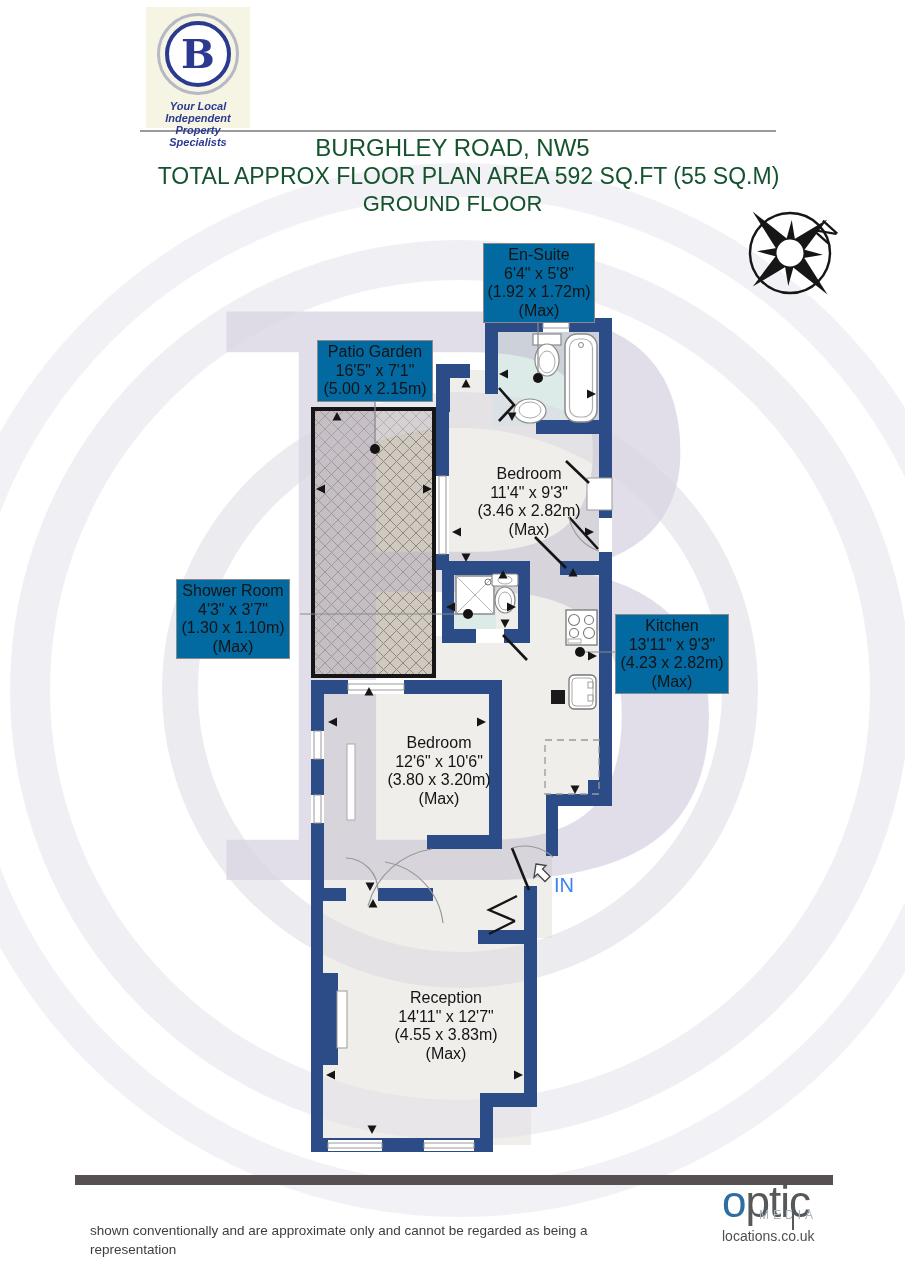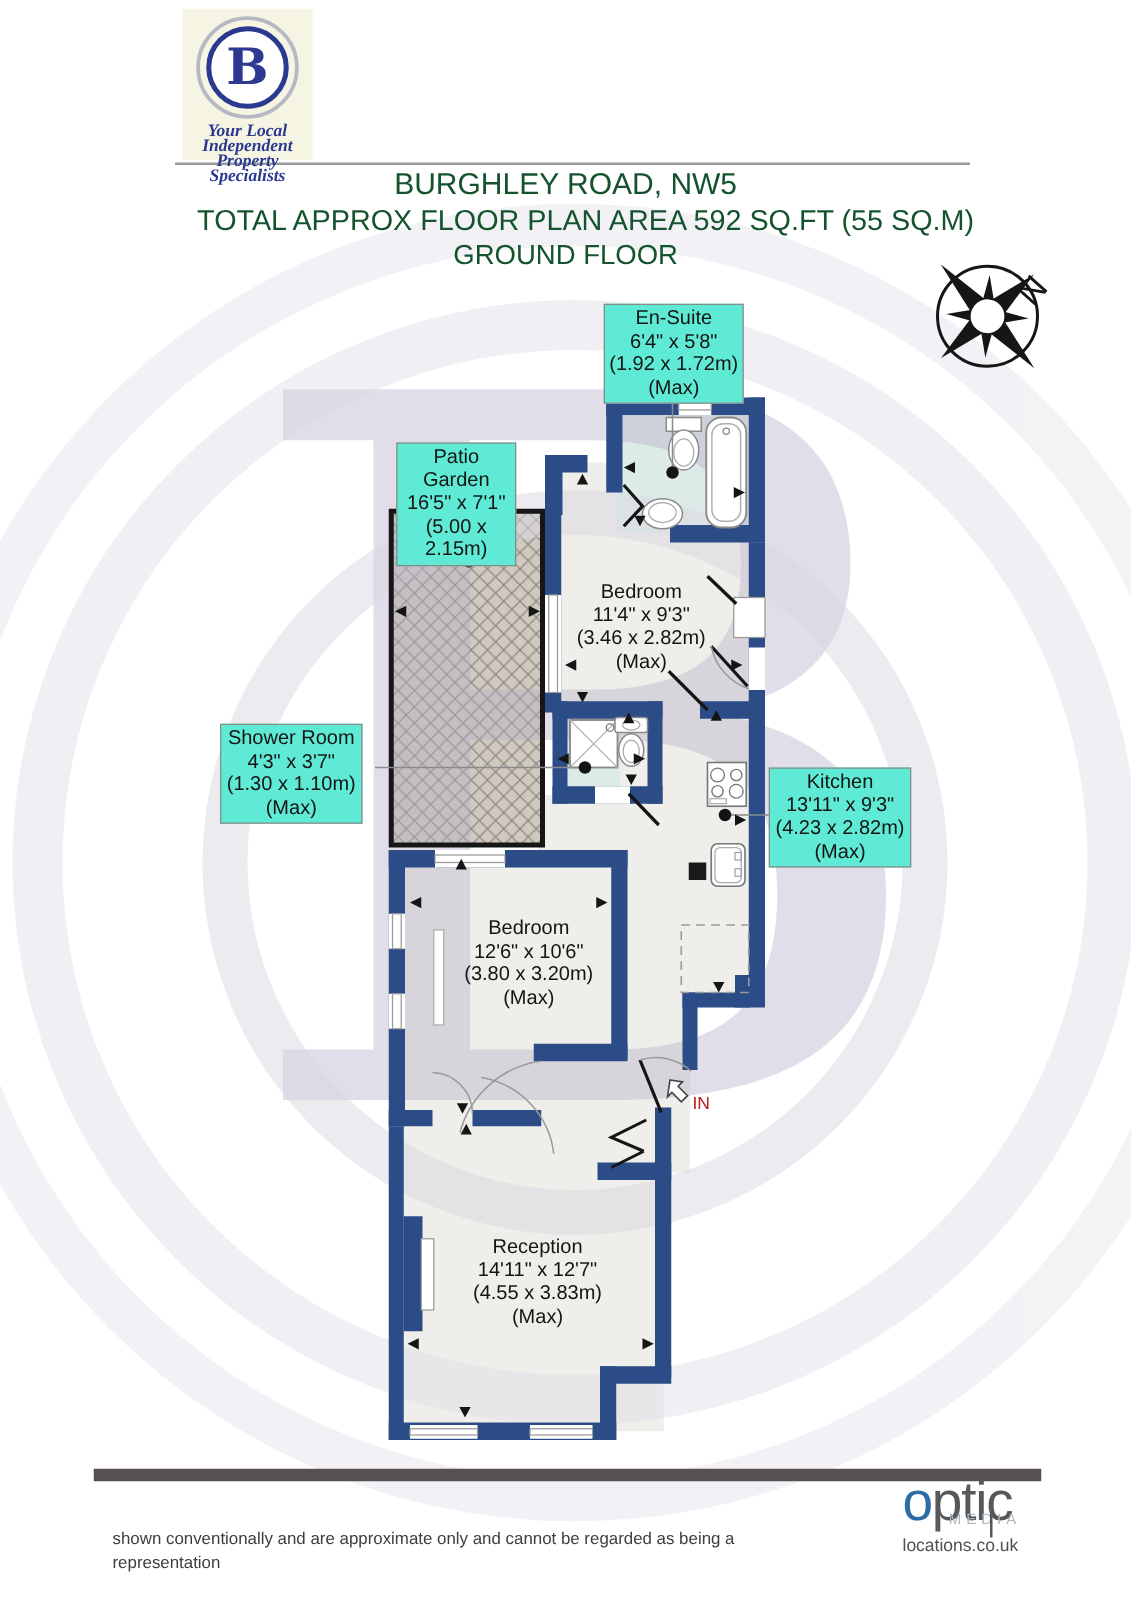--- a/index.html
+++ b/index.html
@@ -8,33 +8,33 @@
   .plan-svg{position:absolute;left:0;top:0;z-index:1;}
 
   
   .logo{position:absolute;left:146px;top:7px;width:104px;height:121px;background:#f6f4e3;
         z-index:3;text-align:center;}
   .ring-outer{width:76px;height:76px;border:3px solid #b6b8c4;border-radius:50%;
         margin:6px auto 0;display:flex;align-items:center;justify-content:center;background:#f6f4e3;}
   .ring-inner{width:58px;height:58px;border:4px solid #2b3990;border-radius:50%;background:#fff;
         display:flex;align-items:center;justify-content:center;}
   .logo-b{font-family:"DejaVu Serif",serif;font-weight:bold;font-size:40px;color:#2b3990;line-height:1;}
-  .tagline{margin-top:5px;font-family:Liberation Serif, serif;font-style:italic;font-weight:bold;
-        font-size:14px;line-height:12px;color:#2b3990;text-align:center;}
+  .tagline{margin-top:5px;font-family:Liberation Sans, sans-serif;font-style:italic;font-weight:bold;
+        font-size:11px;line-height:12px;color:#2b3990;text-align:center;}
   .header-rule{position:absolute;left:140px;top:130px;width:636px;height:2px;background:#9a9a9a;z-index:2;}
   .titles{position:absolute;left:0;top:133px;width:905px;text-align:center;color:#14532d;z-index:3;}
   .t1{font-size:24px;line-height:29px;}
   .t2{font-size:23px;line-height:28px;margin-left:32px;}
   .t3{font-size:22px;line-height:28px;}
 
   
   .room-label{position:absolute;z-index:4;text-align:center;color:#141414;
-        font-size:16px;line-height:18.5px;}
-  .boxed{background:#5eead4;border:1px solid #8a8a8a;padding:2px 0;box-sizing:border-box;}
-  .in-label{position:absolute;z-index:4;font-size:14px;color:#b91c1c;}
+        font-size:16px;line-height:18.5px;padding-left:16px;}
+  .boxed{background:#0369a1;border:1px solid #8a8a8a;padding:2px 0;box-sizing:border-box;}
+  .in-label{position:absolute;z-index:4;font-size:20px;color:#3b82f6;}
 
   
   .footer-bar{position:absolute;left:75px;top:1175px;width:758px;height:10px;background:#575052;z-index:3;}
   .disclaimer{position:absolute;left:90px;top:1221px;width:570px;font-size:13.5px;line-height:19px;
         color:#3d3d3d;z-index:3;}
   .optic{position:absolute;left:722px;top:1182px;width:130px;z-index:3;}
   .optic-word{font-size:44px;line-height:40px;letter-spacing:-1px;color:#57585a;}
   .optic-word .o{color:#2e6da4;}
   .optic-media{margin-top:-14px;margin-left:37px;font-size:12px;letter-spacing:4px;color:#a9b6c2;}
   .optic-stem{position:absolute;left:70px;top:20px;width:2px;height:28px;background:#57585a;}
@@ -282,21 +282,21 @@
     <div class="t3">GROUND FLOOR</div>
   </div>
 
   <div class="room-label boxed" style="left:483px;top:243px;width:112px;">
     <div>En-Suite</div>
     <div>6'4" x 5'8"</div>
     <div>(1.92 x 1.72m)</div>
     <div>(Max)</div>
   </div>
 
-  <div class="room-label boxed" style="left:317px;top:354px;width:96px;">
+  <div class="room-label boxed" style="left:317px;top:340px;width:116px;">
     <div>Patio Garden</div>
     <div>16'5" x 7'1"</div>
     <div>(5.00 x 2.15m)</div>
   </div>
 
   <div class="room-label" style="left:433px;top:465px;width:160px;">
     <div>Bedroom</div>
     <div>11'4" x 9'3"</div>
     <div>(3.46 x 2.82m)</div>
     <div>(Max)</div>

